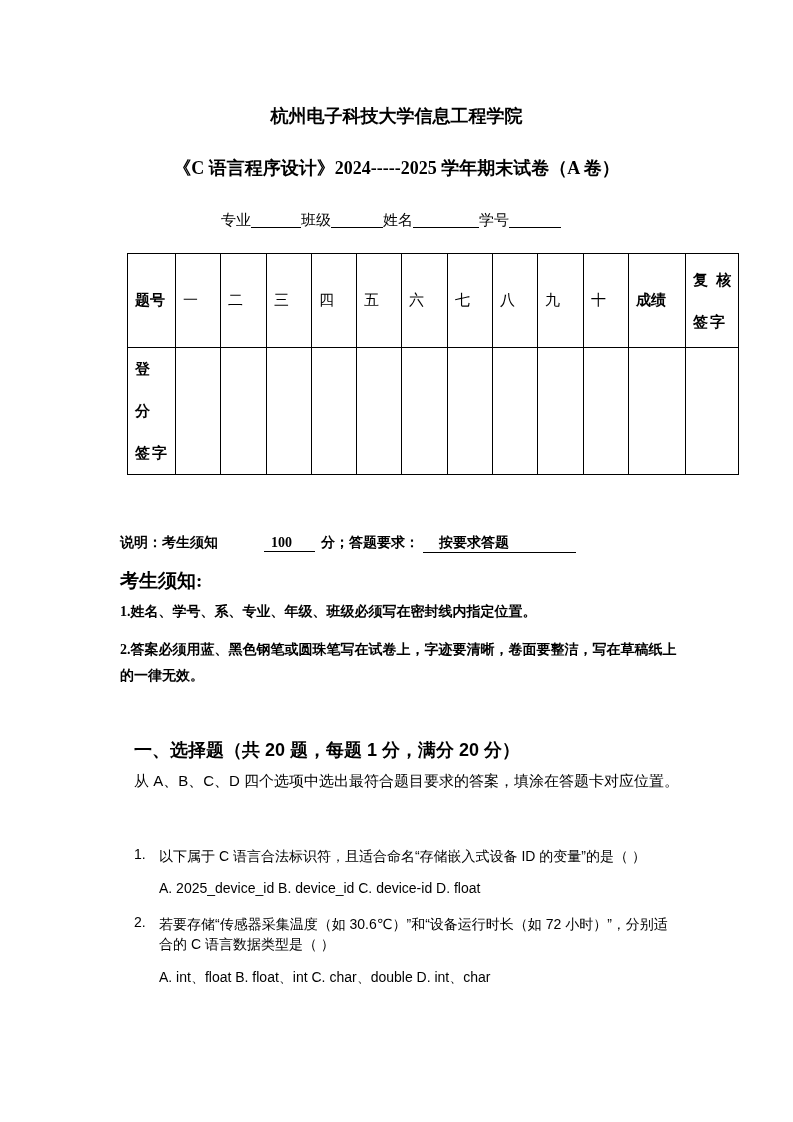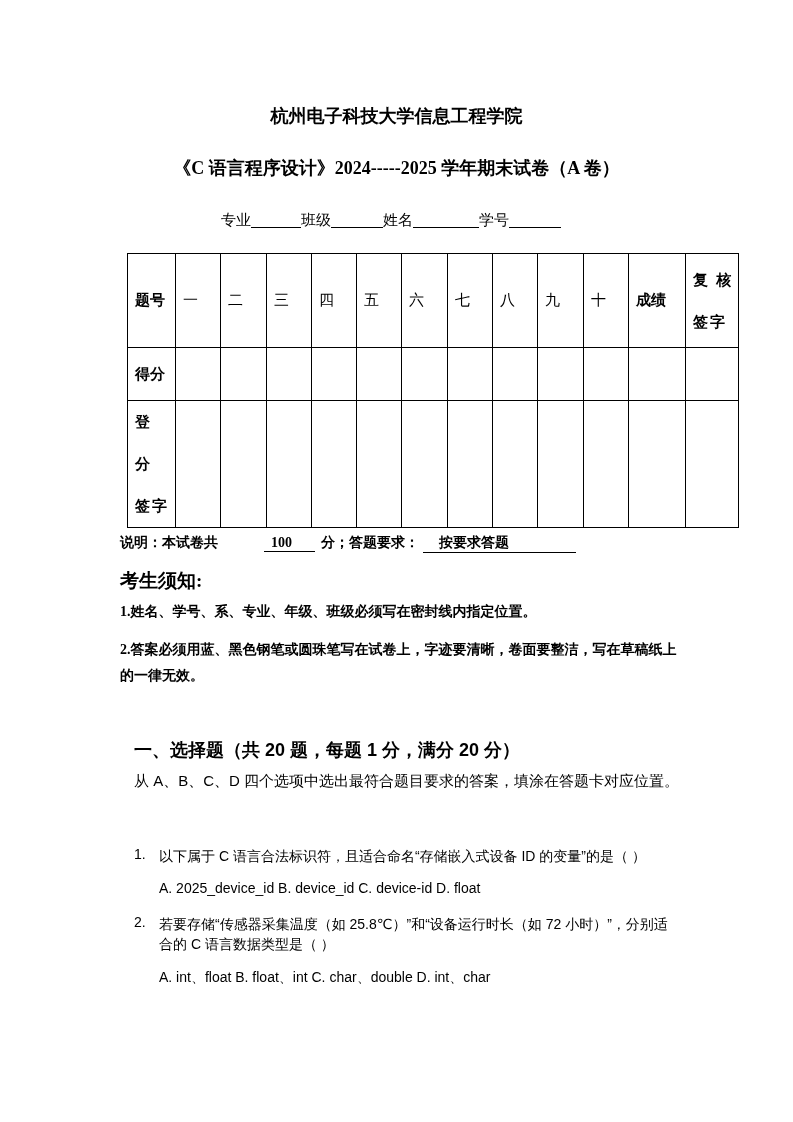--- a/index.html
+++ b/index.html
@@ -80,35 +80,20 @@
     <td>七</td>
     <td>八</td>
     <td>九</td>
     <td>十</td>
     <td class="label">成绩</td>
     <td class="label two-line">
       <div>复 核</div>
       <div>签字</div>
     </td>
   </tr>
-  <tr class="row-score">
-    <td class="label">得分</td>
-    <td></td>
-    <td></td>
-    <td></td>
-    <td></td>
-    <td></td>
-    <td></td>
-    <td></td>
-    <td></td>
-    <td></td>
-    <td></td>
-    <td></td>
-    <td></td>
-  </tr>
   <tr class="row-sign">
     <td class="label two-line">
       <div>登 分</div>
       <div>签字</div>
     </td>
     <td></td>
     <td></td>
     <td></td>
     <td></td>
     <td></td>
@@ -117,33 +102,33 @@
     <td></td>
     <td></td>
     <td></td>
     <td></td>
     <td></td>
   </tr>
 </tbody>
   </table>
 
 <div id="note-line" class="abs serif">
-  <span>说明：本试卷共</span><span class="ul" style="width:44px;padding-left:7px">100</span><span style="margin-left:6px">分；答题要求：</span><span class="ul" style="width:137px;padding-left:16px;margin-left:4px">按要求答题</span>
+  <span>说明：考生须知</span><span class="ul" style="width:44px;padding-left:7px">100</span><span style="margin-left:6px">分；答题要求：</span><span class="ul" style="width:137px;padding-left:16px;margin-left:4px">按要求答题</span>
 </div>
 
 <div id="notice-head" class="abs serif">考生须知:</div>
 <div id="notice-1" class="abs serif">1.姓名、学号、系、专业、年级、班级必须写在密封线内指定位置。</div>
 <div id="notice-2" class="abs serif">2.答案必须用蓝、黑色钢笔或圆珠笔写在试卷上，字迹要清晰，卷面要整洁，写在草稿纸上的一律无效。</div>
 
 <div id="section-title" class="abs sans">一、选择题（共 20 题，每题 1 分，满分 20 分）</div>
 <div id="section-desc" class="abs sans">从 A、B、C、D 四个选项中选出最符合题目要求的答案，填涂在答题卡对应位置。</div>
 
 <div>
   <span class="q-num sans" style="left:134px;top:846px">1.</span>
   <span class="q-text sans" style="left:159px;top:846px">以下属于 C 语言合法标识符，且适合命名“存储嵌入式设备 ID 的变量”的是（ ）</span>
   <span class="q-opts sans" style="left:159px;top:880px">A. 2025_device_id B. device_id C. device-id D. float</span>
 </div>
 
 <div>
   <span class="q-num sans" style="left:134px;top:914px">2.</span>
-  <span class="q-text sans" style="left:159px;top:914px">若要存储“传感器采集温度（如 25.8℃）”和“设备运行时长（如 72 小时）”，分别适合的 C 语言数据类型是（ ）</span>
+  <span class="q-text sans" style="left:159px;top:914px">若要存储“传感器采集温度（如 30.6℃）”和“设备运行时长（如 72 小时）”，分别适合的 C 语言数据类型是（ ）</span>
   <span class="q-opts sans" style="left:159px;top:969px">A. int、float B. float、int C. char、double D. int、char</span>
 </div>
 
 </body></html>

